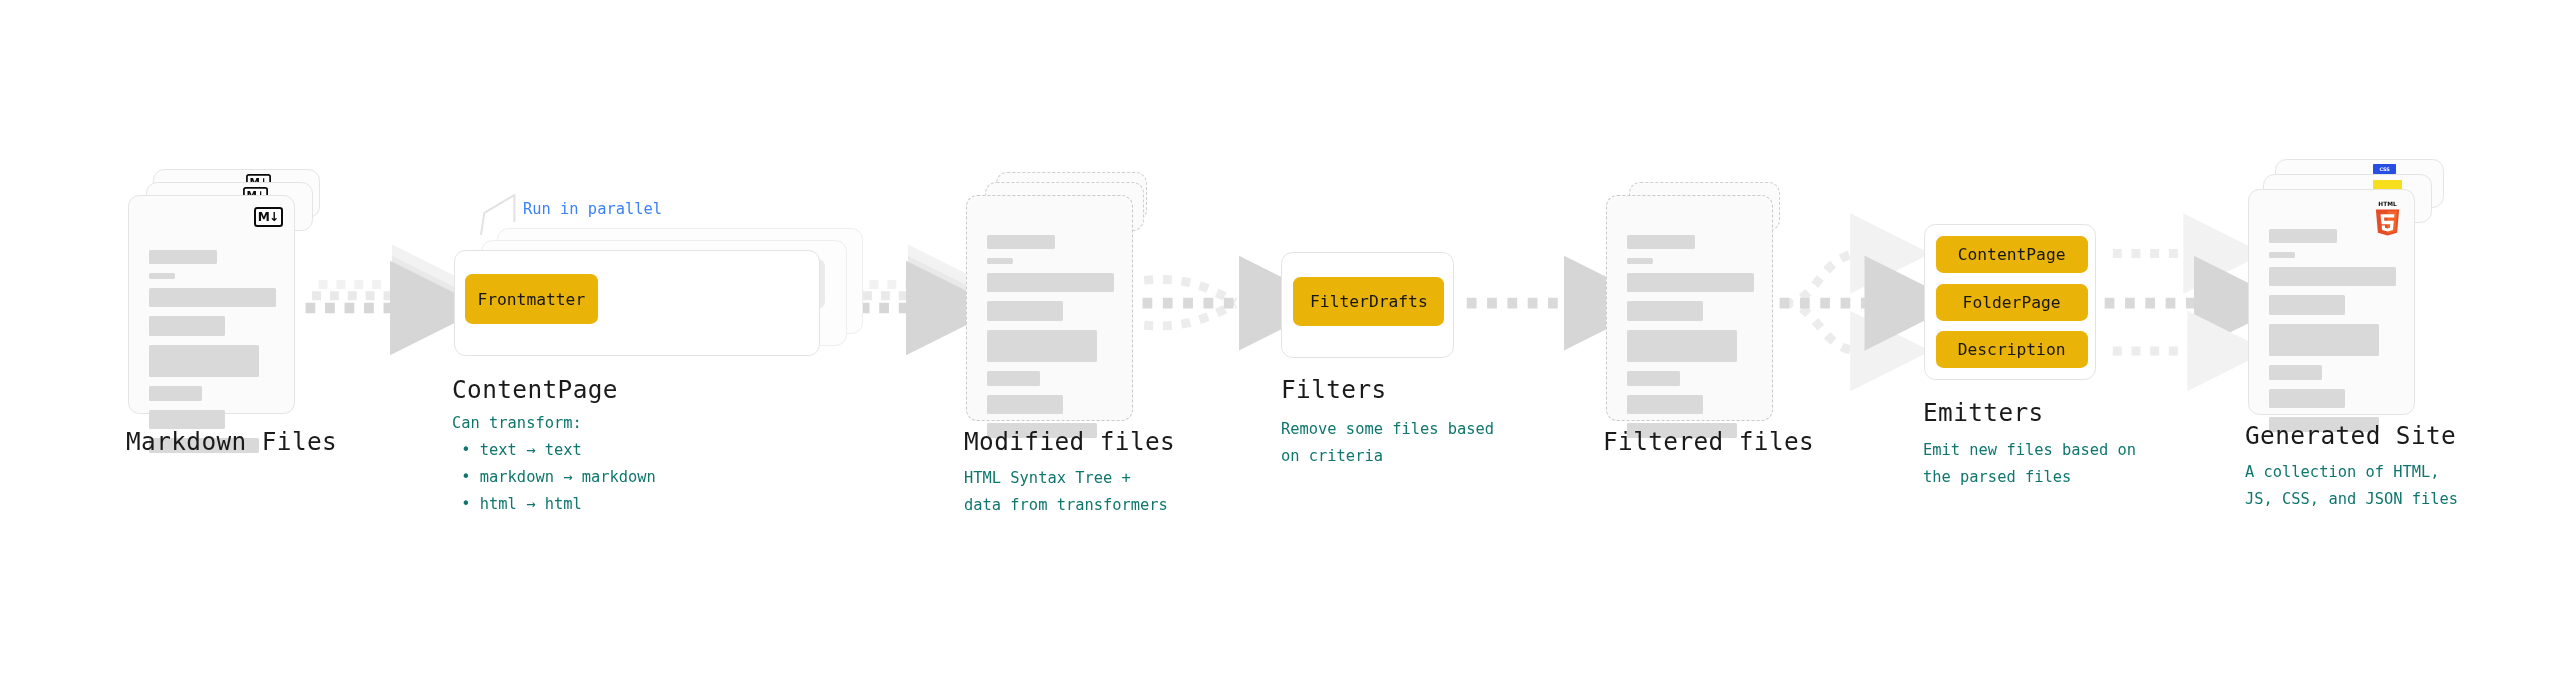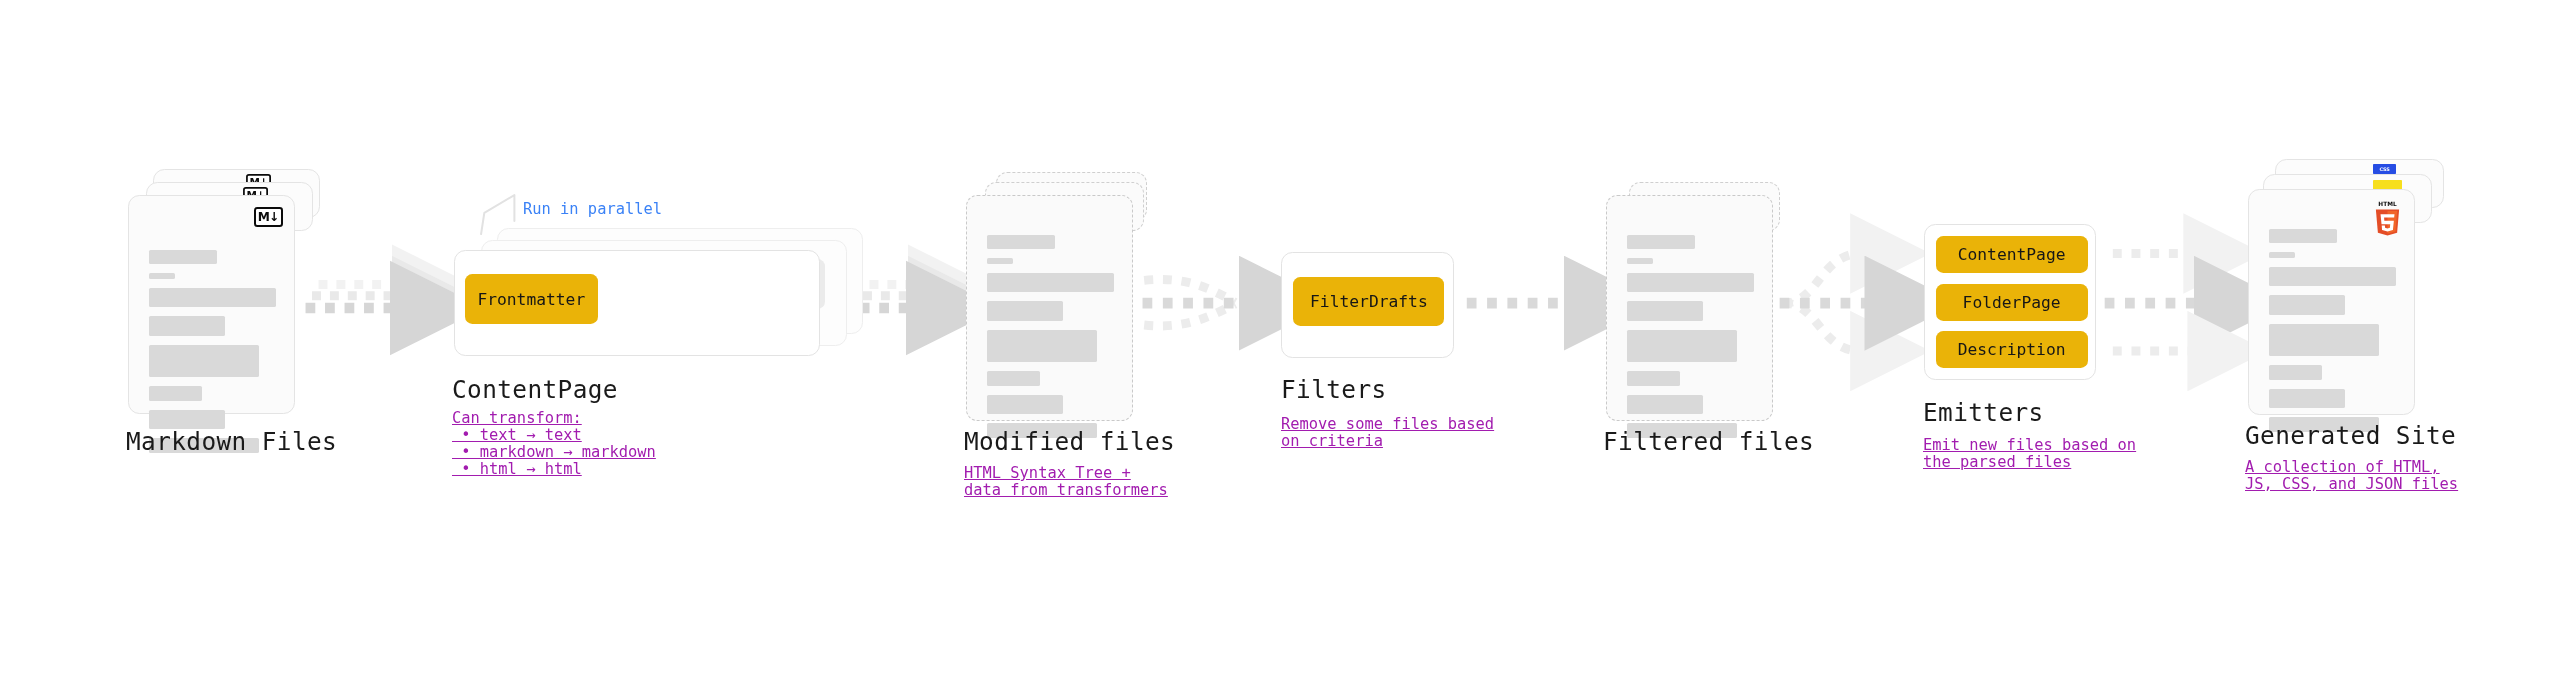--- a/index.html
+++ b/index.html
@@ -15,24 +15,23 @@
   .stage-title{
     position:absolute;
     font-size:24.4px;
     letter-spacing:0.4px;
     color:#1a1a1a;
     white-space:nowrap;
   }
   .stage-sub{
     position:absolute;
     font-size:15.4px;
-    line-height:17px;
-    color:#a21caf;
+    line-height:27px;
+    color:#0f766e;
     white-space:pre;
-    text-decoration:underline;
   }
 
   
   .doccard{
     position:absolute;
     border-radius:11.4px;
     background:#fbfbfb;
     border:1.2px solid #e4e4e4;
     box-sizing:border-box;
   }

